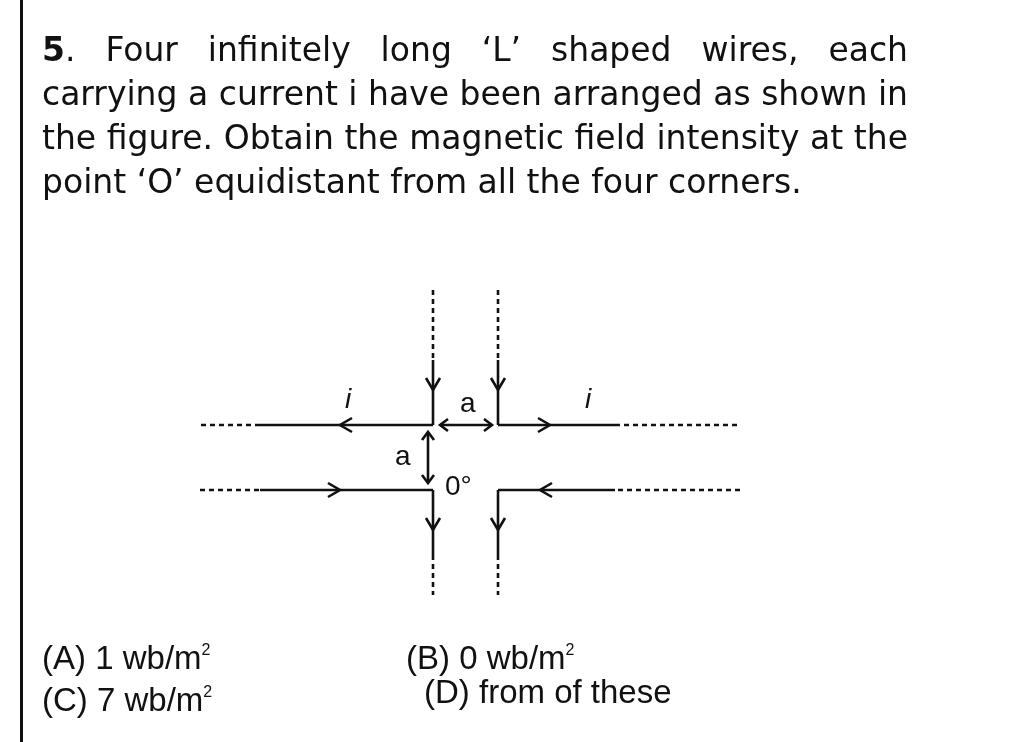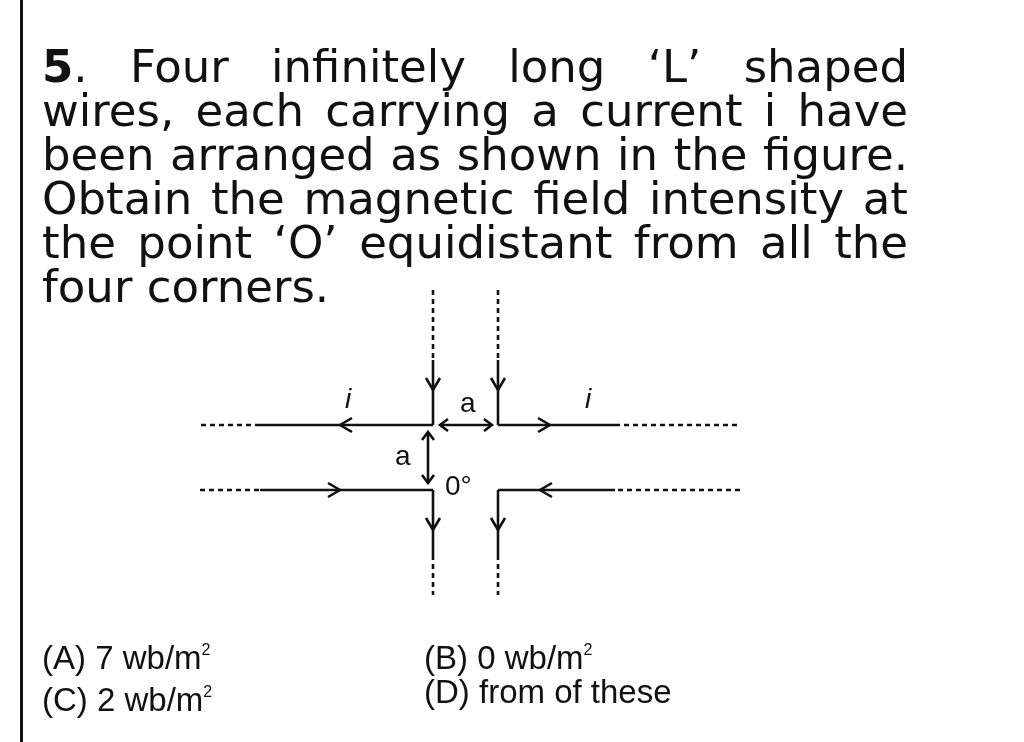--- a/index.html
+++ b/index.html
@@ -1,18 +1,18 @@
 <!DOCTYPE html>
 <html><head>
 <meta charset="utf-8">
 <style>
   html,body{margin:0;padding:0;background:#fff;}
   body{width:1024px;height:742px;position:relative;overflow:hidden;font-family:"DejaVu Sans","Liberation Sans",sans-serif;color:#111;}
   .left-rule{position:absolute;left:20px;top:0;width:3px;height:742px;background:#111;}
-  .question{position:absolute;left:42px;top:45px;width:866px;font-size:45px;line-height:44px;text-align:justify;text-align-last:left;}
+  .question{position:absolute;left:42px;top:28px;width:866px;font-size:33px;line-height:44px;text-align:justify;text-align-last:left;}
   .qnum{font-weight:bold;}
   .figure{position:absolute;left:180px;top:290px;width:580px;height:310px;}
   .options{position:absolute;left:42px;top:628px;font-family:"Liberation Sans","DejaVu Sans",sans-serif;font-size:33px;line-height:44px;}
   .opt{position:absolute;white-space:nowrap;}
   sup{font-size:16px;vertical-align:14px;}
 </style>
 </head>
 <body>
 
 <div class="left-rule"></div>
@@ -66,27 +66,27 @@
     <text x="405" y="118" font-style="italic">i</text>
     <text x="280" y="122">a</text>
     <text x="215" y="175">a</text>
     <text x="265" y="205">0°</text>
   </g>
 </svg>
 
 <div class="options">
   <div class="opt" style="left:0;top:0">
     <span>(A)</span>
-    <span>7 wb/m</span><sup>2</sup>
+    <span>1 wb/m</span><sup>2</sup>
   </div>
-  <div class="opt" style="left:382px;top:0">
+  <div class="opt" style="left:364px;top:0">
     <span>(B)</span>
     <span>0 wb/m</span><sup>2</sup>
   </div>
   <div class="opt" style="left:0;top:42px">
     <span>(C)</span>
-    <span>2 wb/m</span><sup>2</sup>
+    <span>7 wb/m</span><sup>2</sup>
   </div>
   <div class="opt" style="left:382px;top:42px">
     <span>(D)</span>
     <span>from of these</span>
   </div>
 </div>
 
 </body></html>

